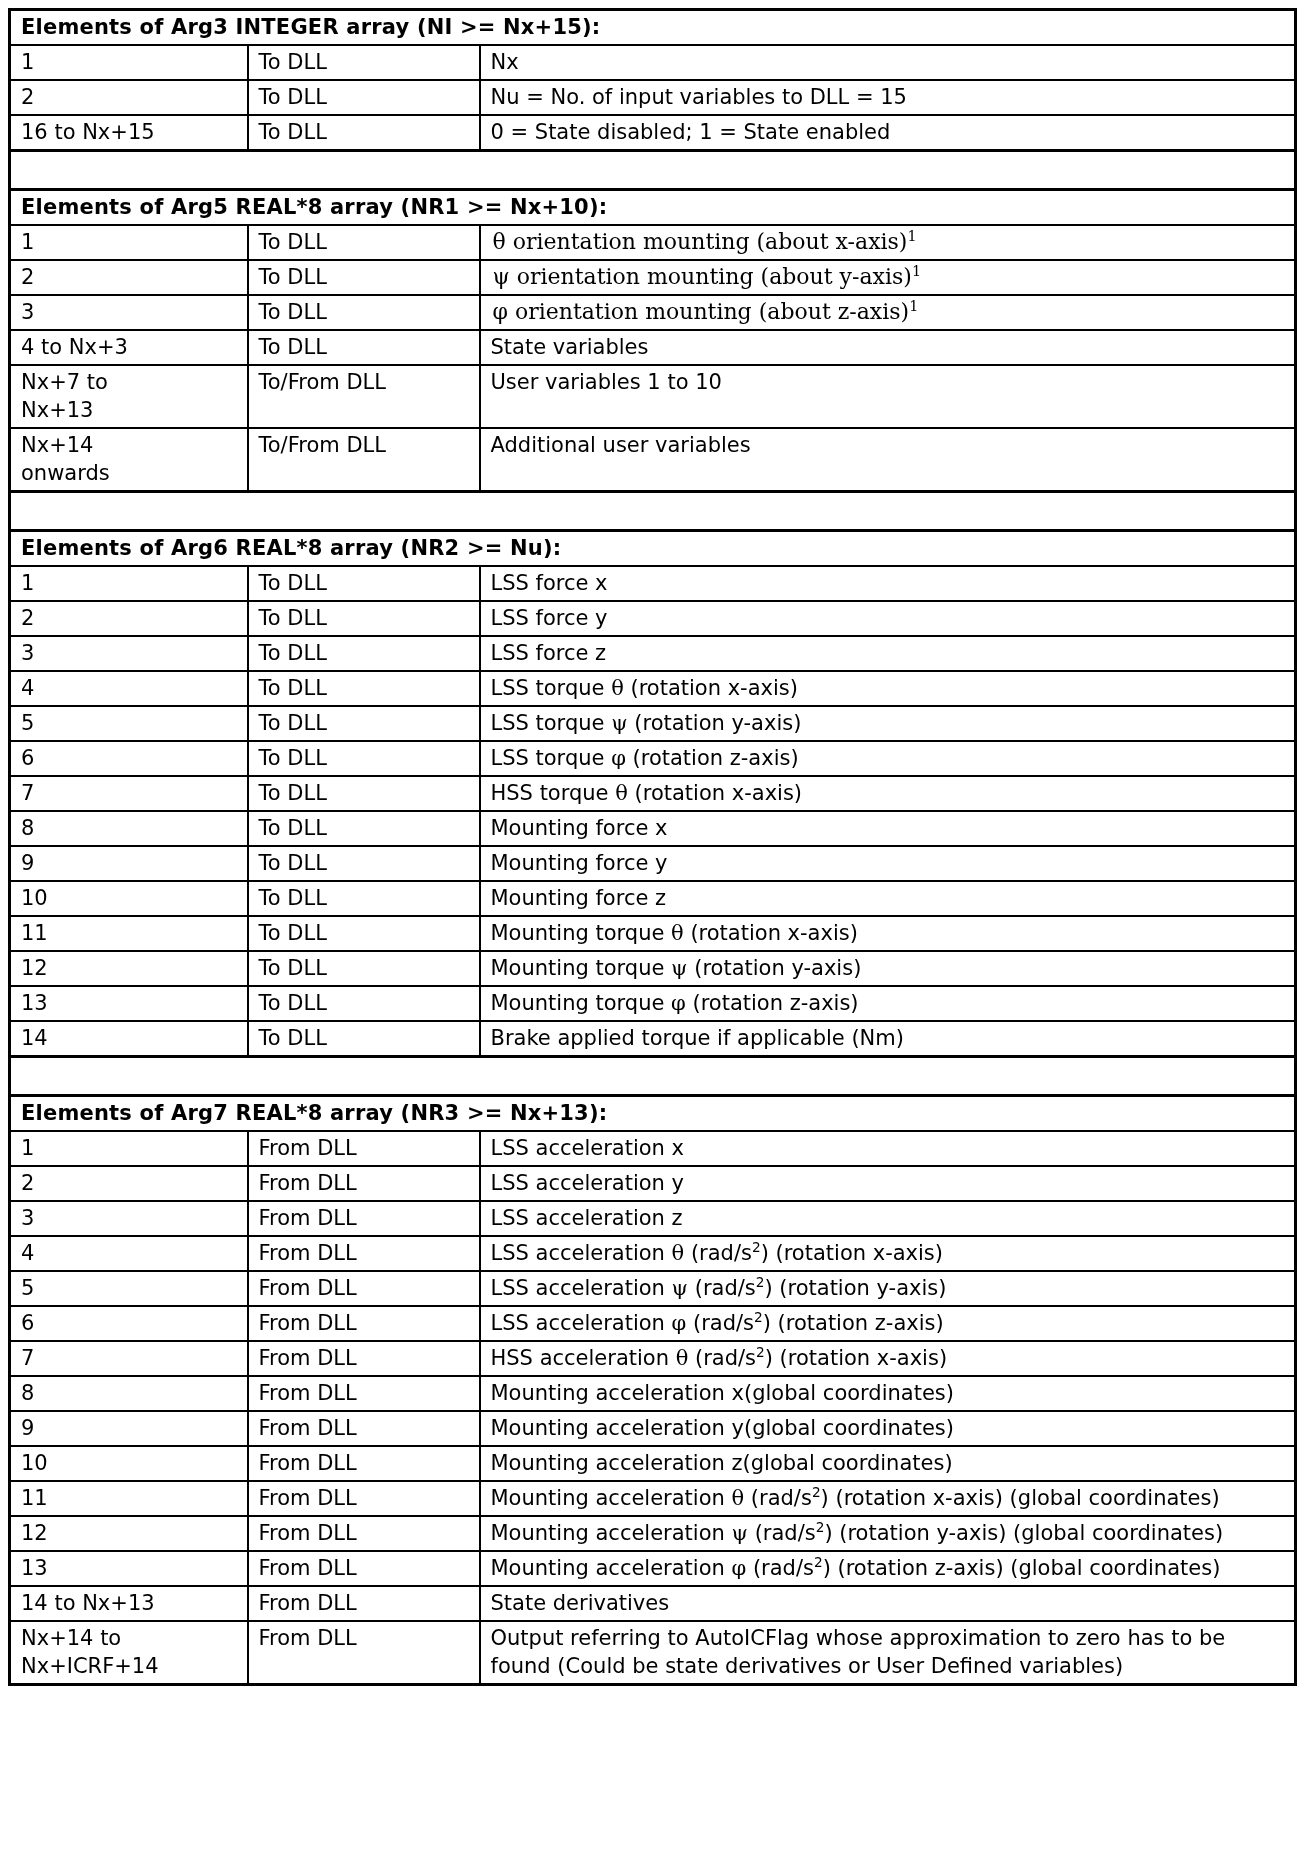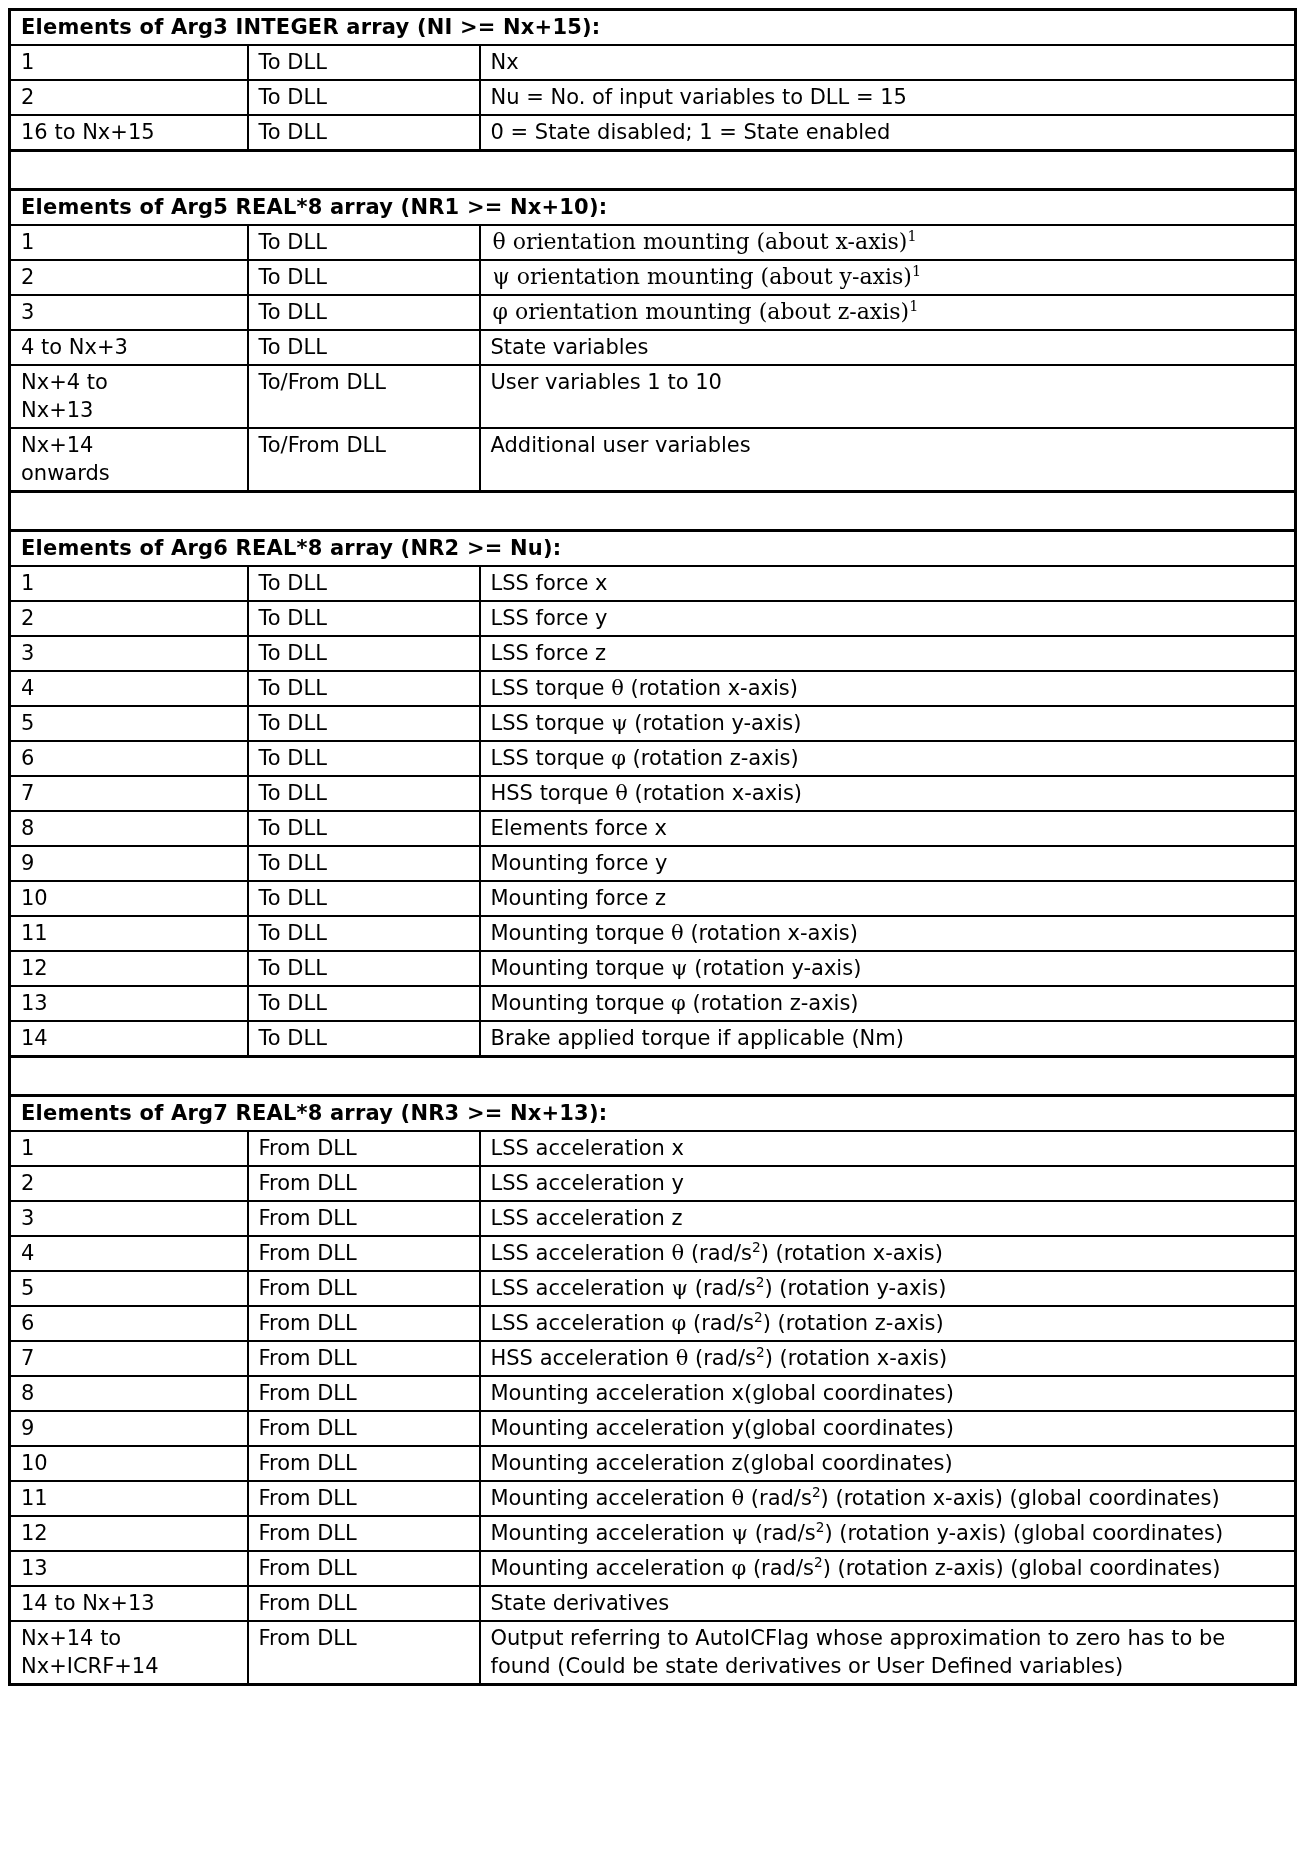--- a/index.html
+++ b/index.html
@@ -107,21 +107,21 @@
           <td class="col-element">3</td>
           <td class="col-direction">To DLL</td>
           <td class="col-description"><span class="greek">φ</span> orientation mounting (about z-axis)<sup class="sup">1</sup></td>
         </tr>
         <tr>
           <td class="col-element">4 to Nx+3</td>
           <td class="col-direction">To DLL</td>
           <td class="col-description">State variables</td>
         </tr>
         <tr>
-          <td class="col-element">Nx+4 to
+          <td class="col-element">Nx+7 to
 Nx+13</td>
           <td class="col-direction">To/From DLL</td>
           <td class="col-description">User variables 1 to 10</td>
         </tr>
         <tr>
           <td class="col-element">Nx+14
 onwards</td>
           <td class="col-direction">To/From DLL</td>
           <td class="col-description">Additional user variables</td>
         </tr>
@@ -162,21 +162,21 @@
           <td class="col-description">LSS torque <span class="greek">φ</span> (rotation z-axis)</td>
         </tr>
         <tr>
           <td class="col-element">7</td>
           <td class="col-direction">To DLL</td>
           <td class="col-description">HSS torque <span class="greek">θ</span> (rotation x-axis)</td>
         </tr>
         <tr>
           <td class="col-element">8</td>
           <td class="col-direction">To DLL</td>
-          <td class="col-description">Elements force x</td>
+          <td class="col-description">Mounting force x</td>
         </tr>
         <tr>
           <td class="col-element">9</td>
           <td class="col-direction">To DLL</td>
           <td class="col-description">Mounting force y</td>
         </tr>
         <tr>
           <td class="col-element">10</td>
           <td class="col-direction">To DLL</td>
           <td class="col-description">Mounting force z</td>

